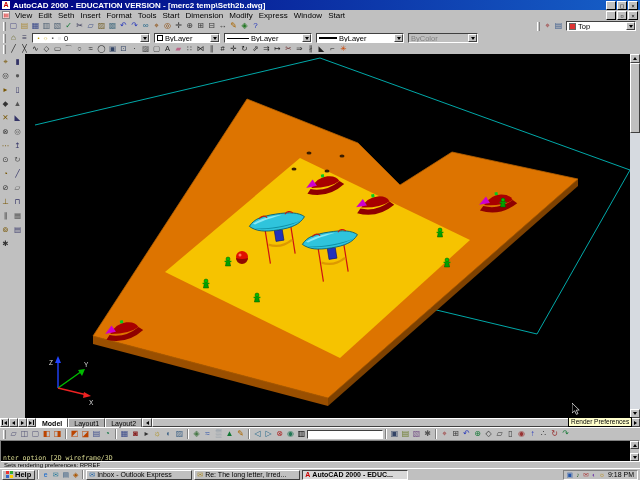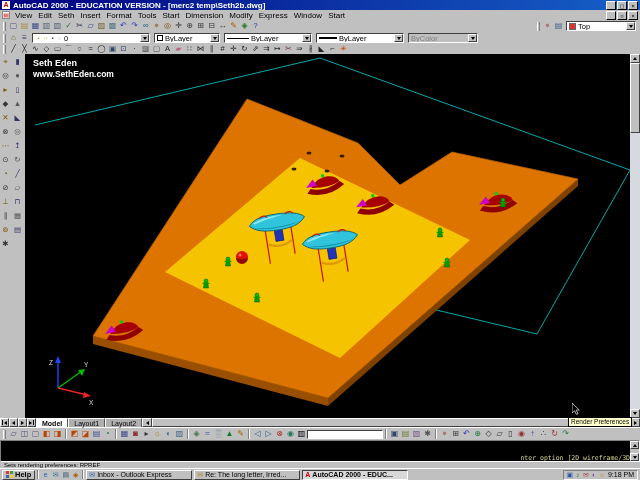--- a/index.html
+++ b/index.html
@@ -81,21 +81,21 @@
 
   
   .bottombar { height:13px; display:flex; align-items:center; padding-left:2px; background:#c0c0c0; border-top:1px solid #fff; overflow:hidden; }
   .tbgroup { display:flex; align-items:center; }
   .bottombar .ticon { width:11px; height:12px; }
   .addr-input { width:76px; height:9px; background:#fff; font-size:7px; padding:0 1px;
                 border-top:1px solid #404040; border-left:1px solid #404040; border-right:1px solid #fff; border-bottom:1px solid #fff; }
 
   
   .cmdwin { height:22px; background:#000; display:flex; border:1px solid; border-color:#808080 #fff #fff #808080; }
-  .cmdtext { flex:1; color:#d8d890; font-family:"DejaVu Sans Mono","Liberation Mono",monospace; font-size:6.5px; line-height:7px; padding-left:2px; white-space:pre; overflow:hidden;text-align:right; }
+  .cmdtext { flex:1; color:#d8d890; font-family:"DejaVu Sans Mono","Liberation Mono",monospace; font-size:6.5px; line-height:7px; padding-left:2px; white-space:pre; overflow:hidden; }
   .cmdscroll { width:9px; background:#c0c0c0; display:flex; flex-direction:column; justify-content:space-between; }
   .cmdscroll .scroll-btn { height:8px; width:9px; }
 
   
   .statusbar { height:6px; display:flex; align-items:center; font-size:6px; line-height:6px; padding-left:4px; background:#c0c0c0; }
 
   
   .taskbar { height:12px; background:#c0c0c0; border-top:1px solid #fff; display:flex; align-items:center; padding:0 2px; gap:2px; }
   .start-btn { height:10px; display:flex; align-items:center; gap:2px; padding:0 3px; font-weight:bold; font-size:7.5px;
                border-top:1px solid #fff; border-left:1px solid #fff; border-right:1px solid #404040; border-bottom:1px solid #404040; background:#c0c0c0; }
@@ -403,24 +403,20 @@
           <polygon points="33,302 30,309 36,309" fill="#2244ff"></polygon>
           <line x1="33" y1="334" x2="57" y2="317" stroke="#00bb00" stroke-width="1.4"></line>
           <polygon points="60,315 53,316 57,322" fill="#00bb00"></polygon>
           <line x1="33" y1="334" x2="62" y2="341" stroke="#ee2222" stroke-width="1.4"></line>
           <polygon points="66,342 59,338 58,344" fill="#ee2222"></polygon>
           <text x="24" y="311" font-size="6.5" fill="#dddddd">Z</text>
           <text x="59" y="313" font-size="6.5" fill="#dddddd">Y</text>
           <text x="64" y="351" font-size="6.5" fill="#dddddd">X</text>
         </g>
       </svg>
-      <div class="annot">
-        <div class="l1">Seth Eden</div>
-        <div class="l2">www.SethEden.com</div>
-      </div>
     </div>
 
     <div class="vscroll">
       <span class="scroll-btn">
           <span class="tri-u"></span>
         </span>
       <span class="vtrack">
           <span class="vthumb" style="display:block"></span>
         </span>
       <span class="scroll-btn">

